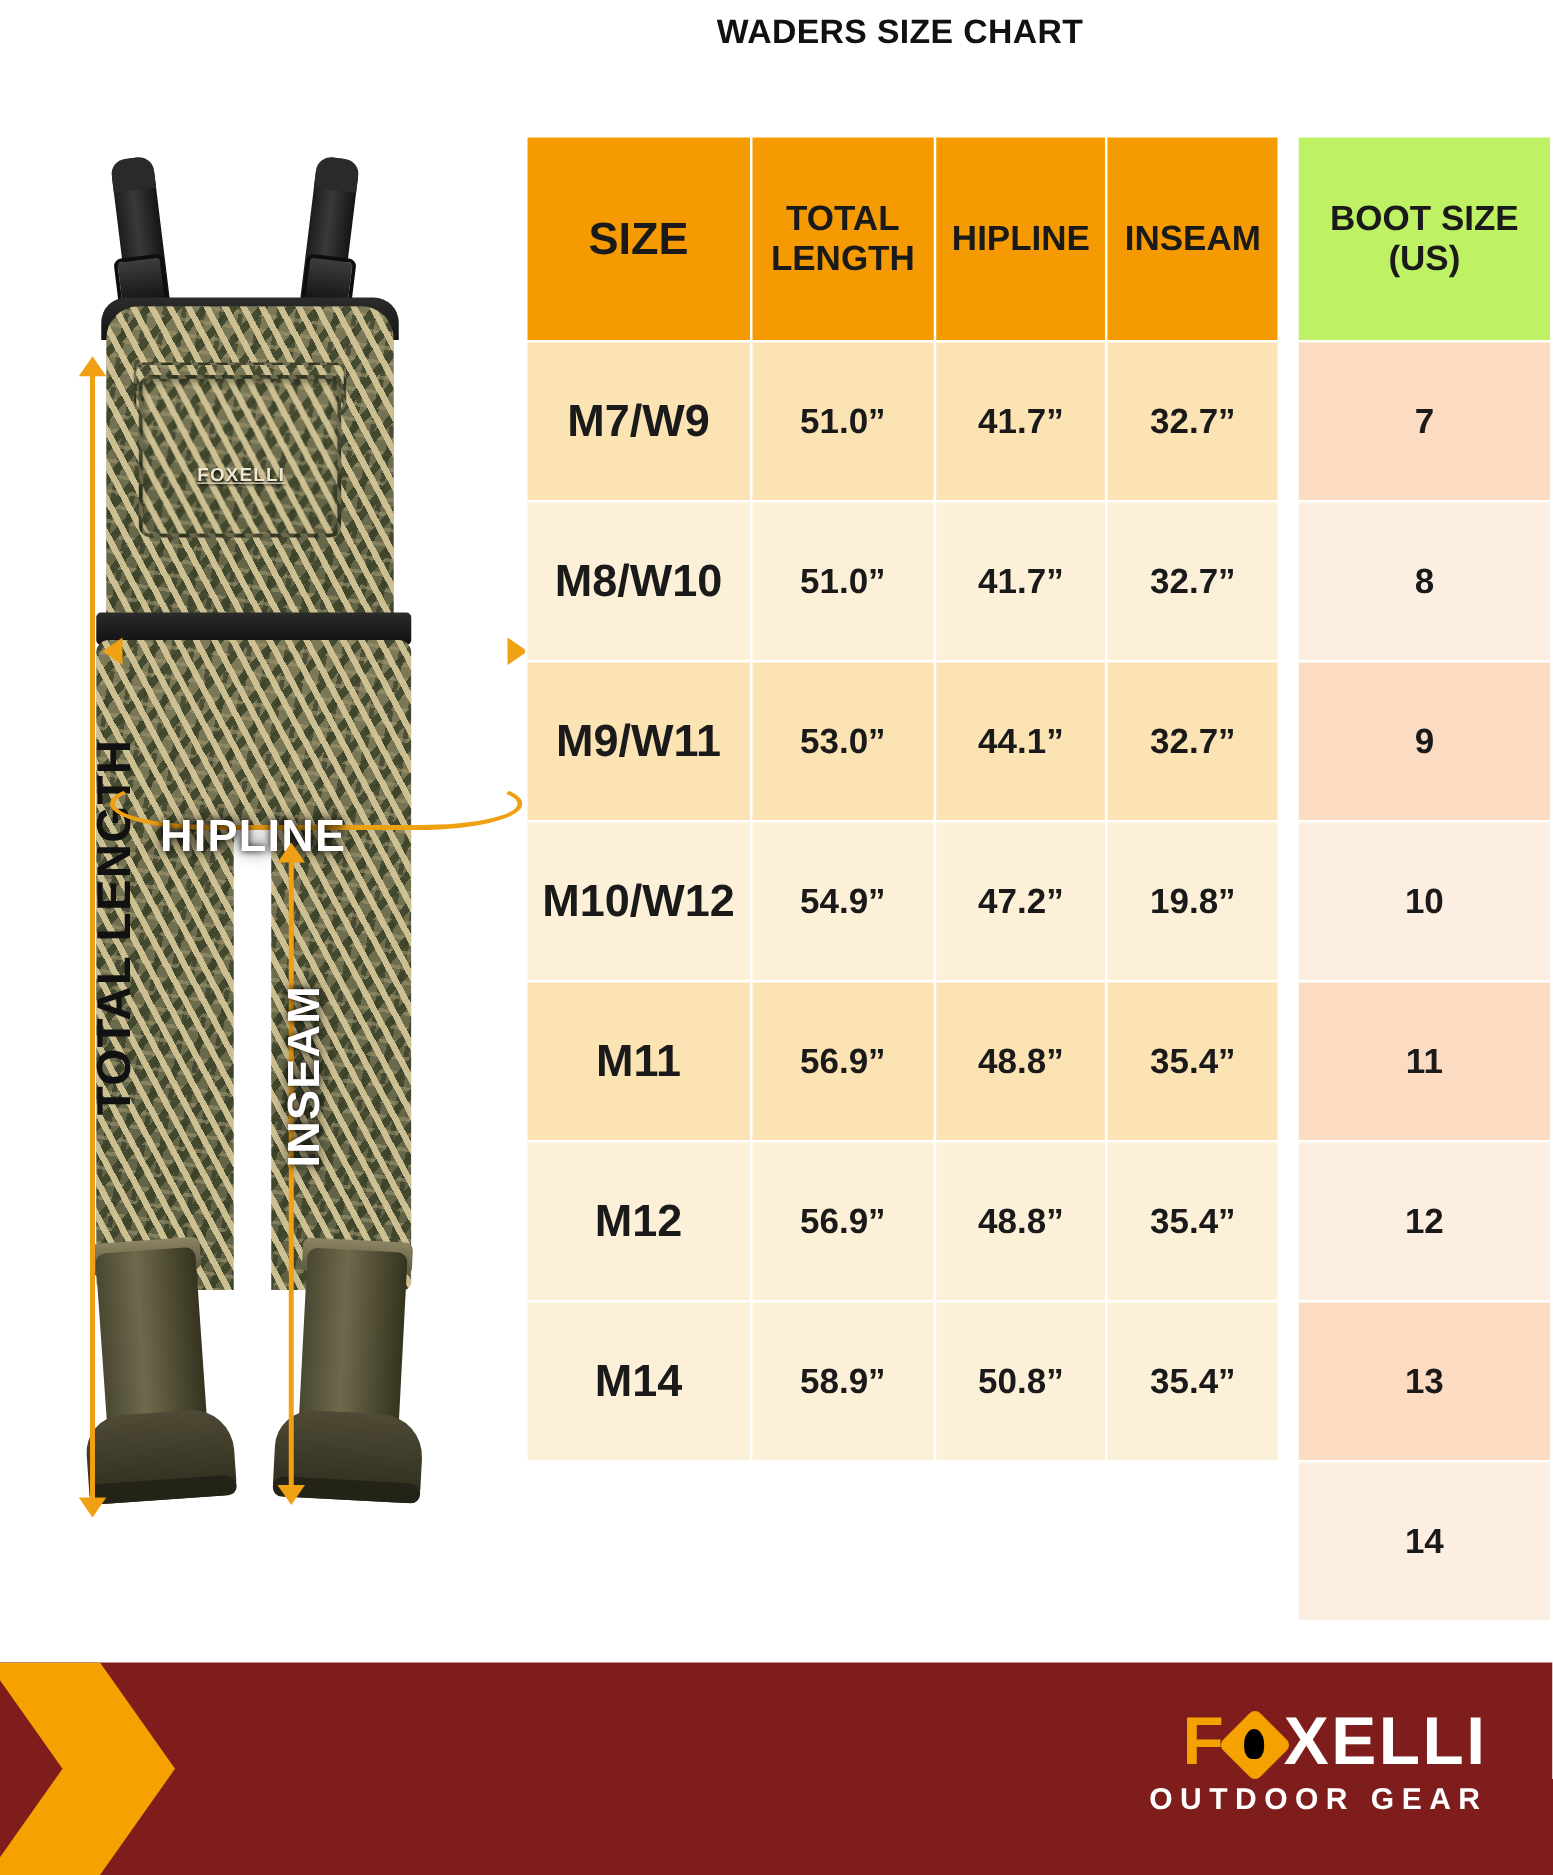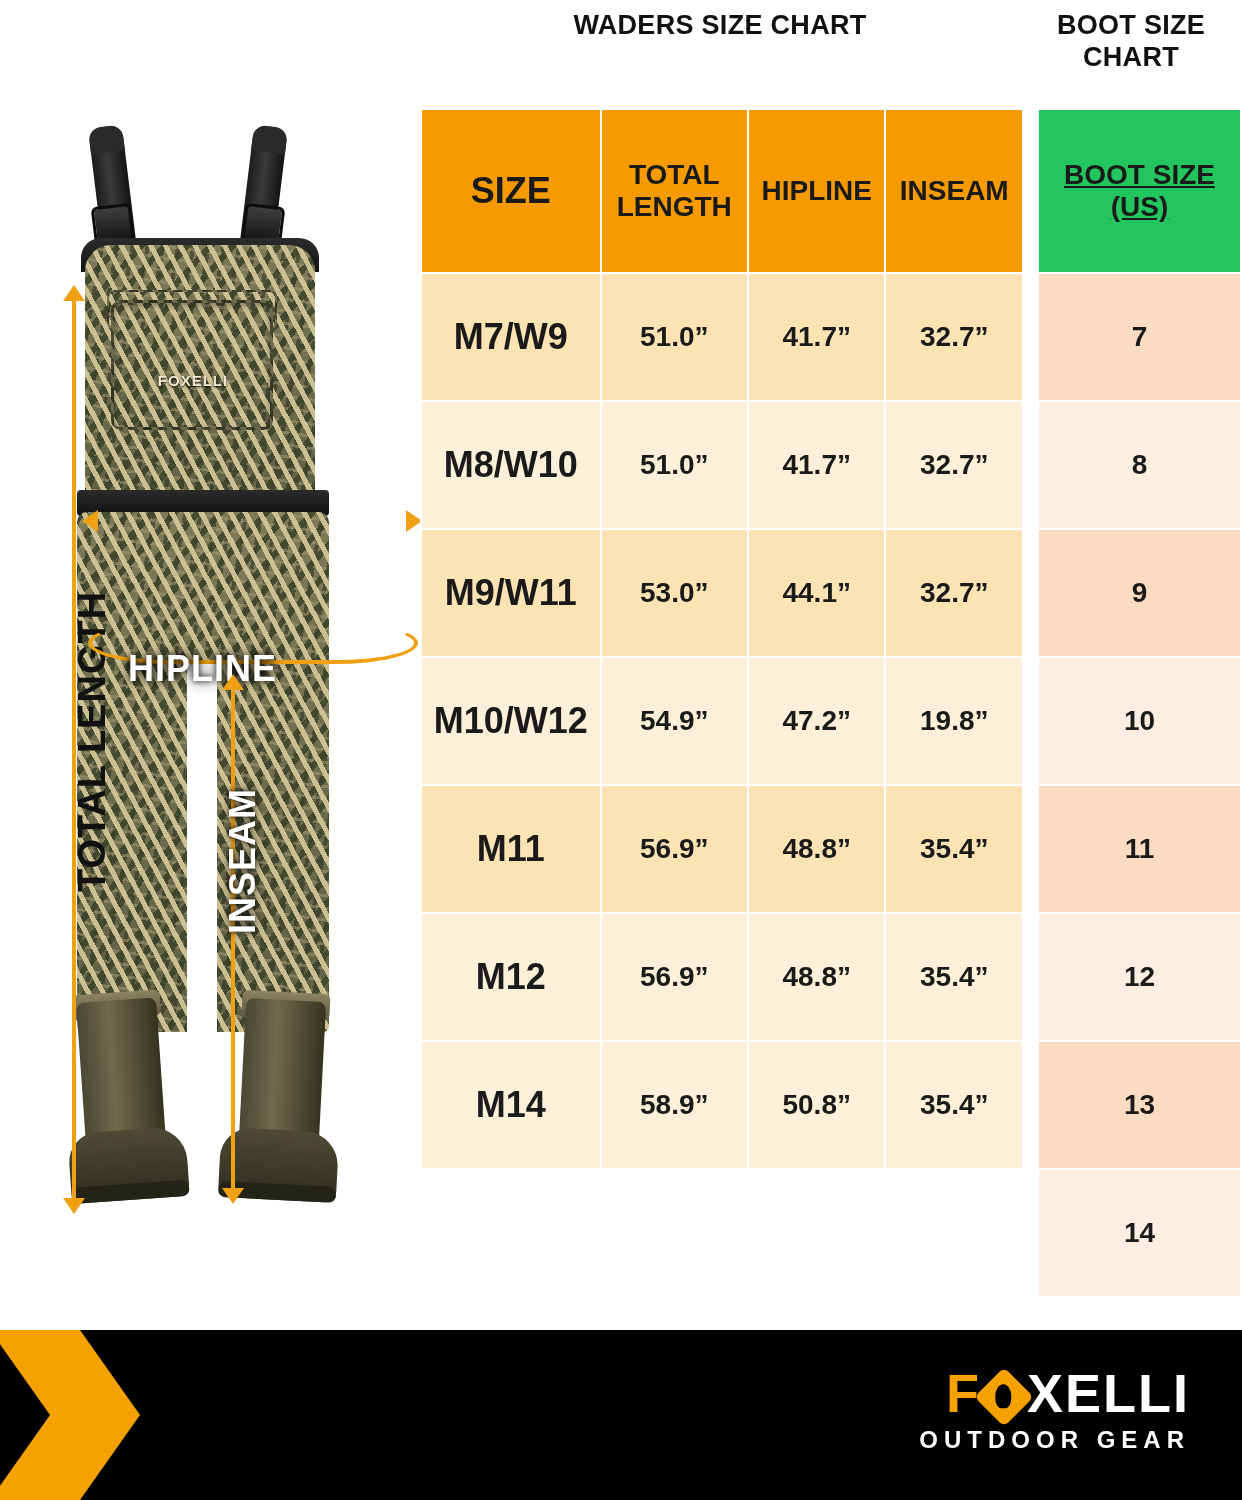--- a/index.html
+++ b/index.html
@@ -87,20 +87,21 @@
     width:170px; height:40px;
     border-radius:8px;
     border: 2px solid rgba(30,34,22,.5);
   }
   .brandmark {
     position:absolute; left:92px; top:252px;
     width:92px; height:26px;
     color:#efe7cf; font-size:15px; font-weight:bold;
     letter-spacing:1px; text-align:center;
     text-shadow:0 1px 2px #000;
+    text-decoration:underline;
   }
 
   
   .belt {
     position:absolute; left:22px; top:370px;
     width:252px; height:26px;
     background: linear-gradient(#2b2b2b,#101010);
     border-radius:4px;
   }
 
@@ -255,39 +256,39 @@
     font-weight: bold;
     color: #1a1a1a;
     border: 2px solid #ffffff;
   }
   #waders-table thead th { height: 164px; }
   #boot-table thead th   { height: 164px; }
   #waders-table tbody td { height: 128px; }
   #boot-table tbody td   { height: 128px; }
 
   .hdr-w { background: #f59a00; font-size: 22px; line-height:1.15; }
-  .hdr-b { background: #22c55e; font-size: 22px; line-height:1.15;text-decoration:underline; }
+  .hdr-b { background: #bef264; font-size: 22px; line-height:1.15; }
 
   .col-size   { width: 180px; font-size: 36px; }
   .col-total  { width: 148px; font-size: 28px; }
   .col-hip    { width: 138px; font-size: 28px; }
   .col-inseam { width: 138px; font-size: 28px; }
   .col-boot   { width: 205px; font-size: 28px; }
 
   .row-a td { background: #fbe3b4; }
   .row-b td { background: #fdf0d8; }
   .brow-a td { background: #fbdcc2; }
   .brow-b td { background: #fdeee2; }
 
   
   #footer {
     position: absolute;
     left: 0; bottom: 0;
     width: 1242px; height: 170px;
-    background: #000000;
+    background: #7f1d1d;
     overflow: hidden;
   }
   #footer-chevron {
     position: absolute;
     left: -10px; top: 0;
     width: 150px; height: 170px;
     background: #f5a201;
     clip-path: polygon(0 0, 60% 0, 100% 50%, 60% 100%, 0 100%, 40% 50%);
   }
   #logo {
@@ -387,23 +388,20 @@
     <div class="arrow-head ah-down" style="left:222px; top:1188px;"></div>
     <div class="label-vert" id="label-inseam">INSEAM</div>
   </div>
 
   <div id="tables">
 
     <div id="titles-row">
       <div id="waders-title-wrap">
         <div class="chart-title">WADERS SIZE CHART</div>
       </div>
-      <div id="boot-title-wrap">
-        <div class="chart-title">BOOT SIZE CHART</div>
-      </div>
     </div>
 
     <table id="waders-table">
       <thead>
         <tr>
           <th class="hdr-w col-size">SIZE</th>
           <th class="hdr-w col-total">TOTAL LENGTH</th>
           <th class="hdr-w col-hip">HIPLINE</th>
           <th class="hdr-w col-inseam">INSEAM</th>
         </tr>

